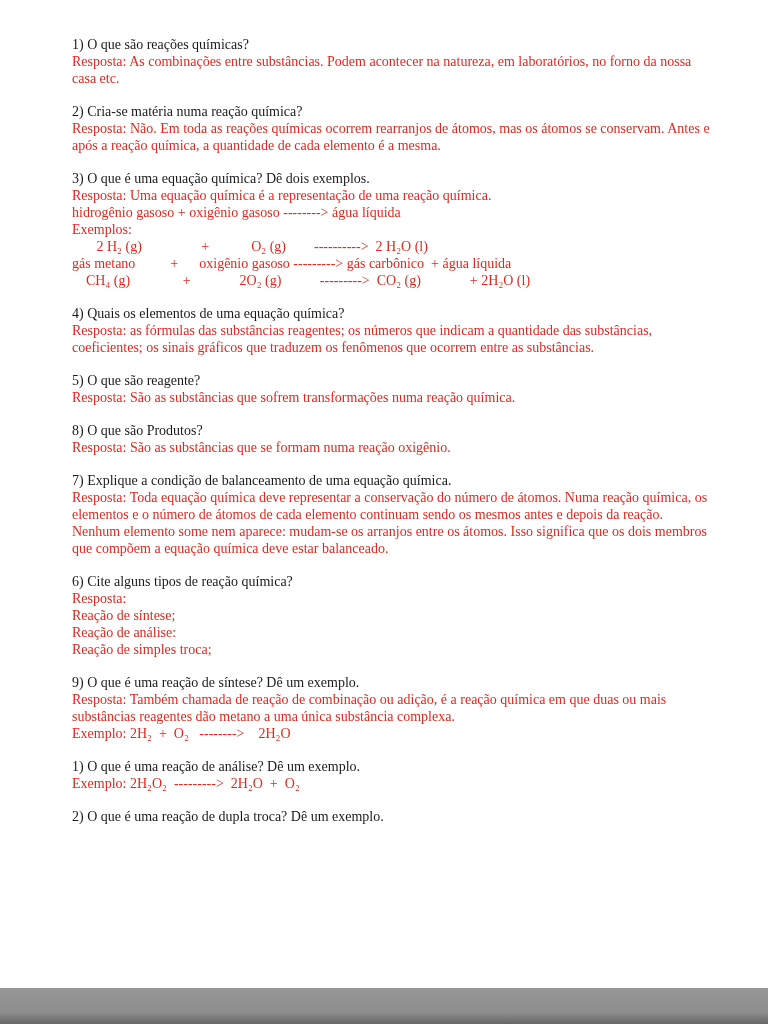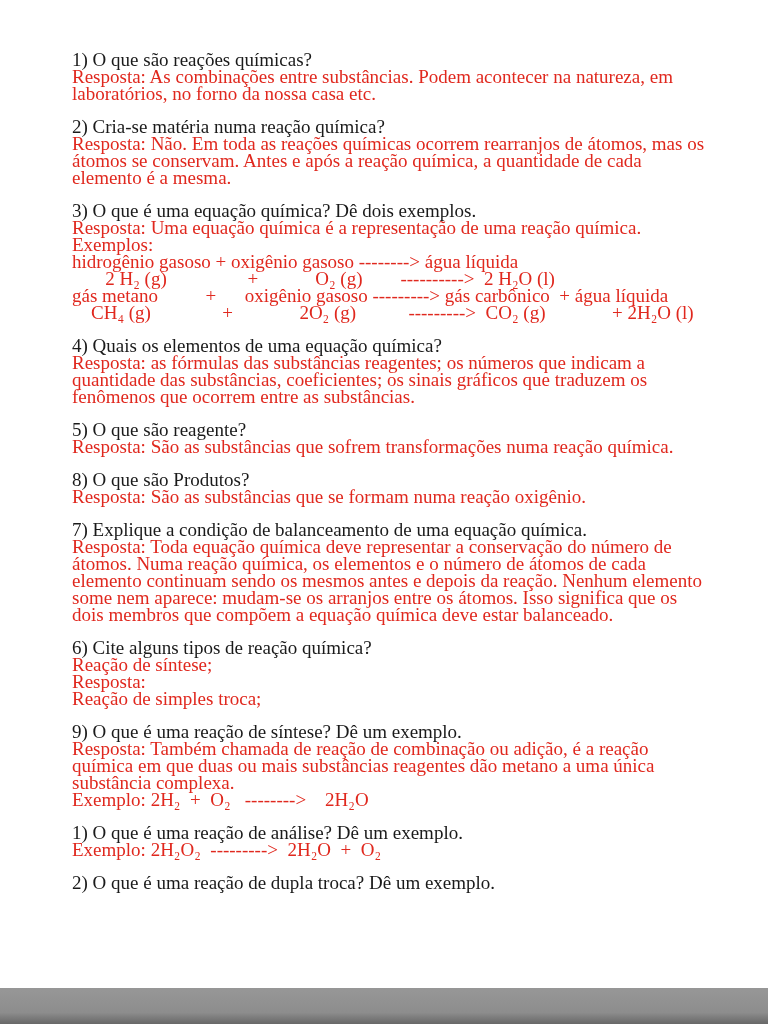--- a/index.html
+++ b/index.html
@@ -8,22 +8,22 @@
     background:#8f8f8f;
     font-family:"Liberation Serif","DejaVu Serif",serif;
     position:relative;overflow:hidden;
   }
   .page{
     position:absolute;left:0;top:0;width:768px;height:988px;
     background:#ffffff;
     box-shadow:0 2px 6px rgba(0,0,0,.45);
   }
   .content{
-    padding:51px 58px 0 72px;
-    font-size:19px;line-height:17px;
+    padding:36px 58px 0 72px;
+    font-size:14px;line-height:17px;
     color:var(--q-color,#1a1a1a);
   }
   .block{margin-bottom:16px}
   .line{white-space:normal}
   .line.question{color:var(--q-color,#1a1a1a)}
   .line.answer{color:var(--a-color,#e0281e)}
   .line.pre{white-space:pre-wrap}
   .bottom-band{
     position:absolute;left:0;right:0;bottom:0;height:36px;
     background:linear-gradient(to bottom,#979797 0%,#8d8d8d 68%,#676767 100%);
@@ -38,22 +38,22 @@
         <div class="line question">1) O que são reações químicas?</div>
         <div class="line answer">Resposta: As combinações entre substâncias. Podem acontecer na natureza, em laboratórios, no forno da nossa casa etc.</div>
       </div>
       <div class="block">
         <div class="line question">2) Cria-se matéria numa reação química?</div>
         <div class="line answer">Resposta: Não. Em toda as reações químicas ocorrem rearranjos de átomos, mas os átomos se conservam. Antes e após a reação química, a quantidade de cada elemento é a mesma.</div>
       </div>
       <div class="block">
         <div class="line question">3) O que é uma equação química? Dê dois exemplos.</div>
         <div class="line answer">Resposta: Uma equação química é a representação de uma reação química.</div>
+        <div class="line answer pre">hidrogênio gasoso + oxigênio gasoso --------&gt; água líquida</div>
         <div class="line answer">Exemplos:</div>
-        <div class="line answer pre">hidrogênio gasoso + oxigênio gasoso --------&gt; água líquida</div>
         <div class="line answer pre">       2 H₂ (g)                 +            O₂ (g)        ----------&gt;  2 H₂O (l)</div>
         <div class="line answer pre">gás metano          +      oxigênio gasoso ---------&gt; gás carbônico  + água líquida</div>
         <div class="line answer pre">    CH₄ (g)               +              2O₂ (g)           ---------&gt;  CO₂ (g)              + 2H₂O (l)</div>
       </div>
       <div class="block">
         <div class="line question">4) Quais os elementos de uma equação química?</div>
         <div class="line answer">Resposta: as fórmulas das substâncias reagentes; os números que indicam a quantidade das substâncias, coeficientes; os sinais gráficos que traduzem os fenômenos que ocorrem entre as substâncias.</div>
       </div>
       <div class="block">
         <div class="line question">5) O que são reagente?</div>
@@ -62,22 +62,23 @@
       <div class="block">
         <div class="line question">8) O que são Produtos?</div>
         <div class="line answer">Resposta: São as substâncias que se formam numa reação oxigênio.</div>
       </div>
       <div class="block">
         <div class="line question">7) Explique a condição de balanceamento de uma equação química.</div>
         <div class="line answer">Resposta: Toda equação química deve representar a conservação do número de átomos. Numa reação química, os elementos e o número de átomos de cada elemento continuam sendo os mesmos antes e depois da reação. Nenhum elemento some nem aparece: mudam-se os arranjos entre os átomos. Isso significa que os dois membros que compõem a equação química deve estar balanceado.</div>
       </div>
       <div class="block">
         <div class="line question">6) Cite alguns tipos de reação química?</div>
+        <div class="line answer">Resposta:</div>
         <div class="line answer">Reação de síntese;</div>
-        <div class="line answer">Resposta:</div>
+        <div class="line answer">Reação de análise:</div>
         <div class="line answer">Reação de simples troca;</div>
       </div>
       <div class="block">
         <div class="line question">9) O que é uma reação de síntese? Dê um exemplo.</div>
         <div class="line answer">Resposta: Também chamada de reação de combinação ou adição, é a reação química em que duas ou mais substâncias reagentes dão metano a uma única substância complexa.</div>
         <div class="line answer pre">Exemplo: 2H₂  +  O₂   --------&gt;    2H₂O</div>
       </div>
       <div class="block">
         <div class="line question">1) O que é uma reação de análise? Dê um exemplo.</div>
         <div class="line answer pre">Exemplo: 2H₂O₂  ---------&gt;  2H₂O  +  O₂</div>

